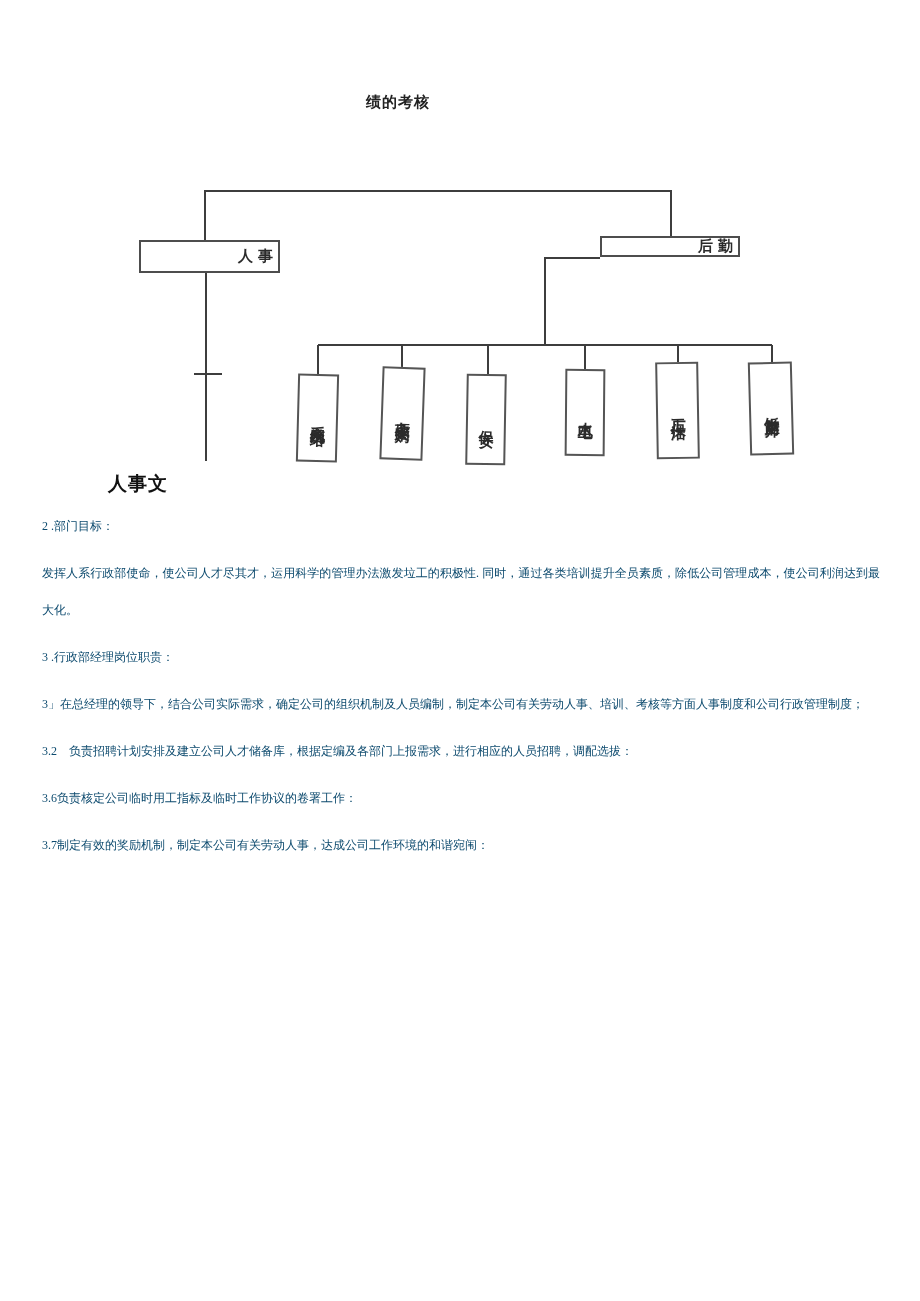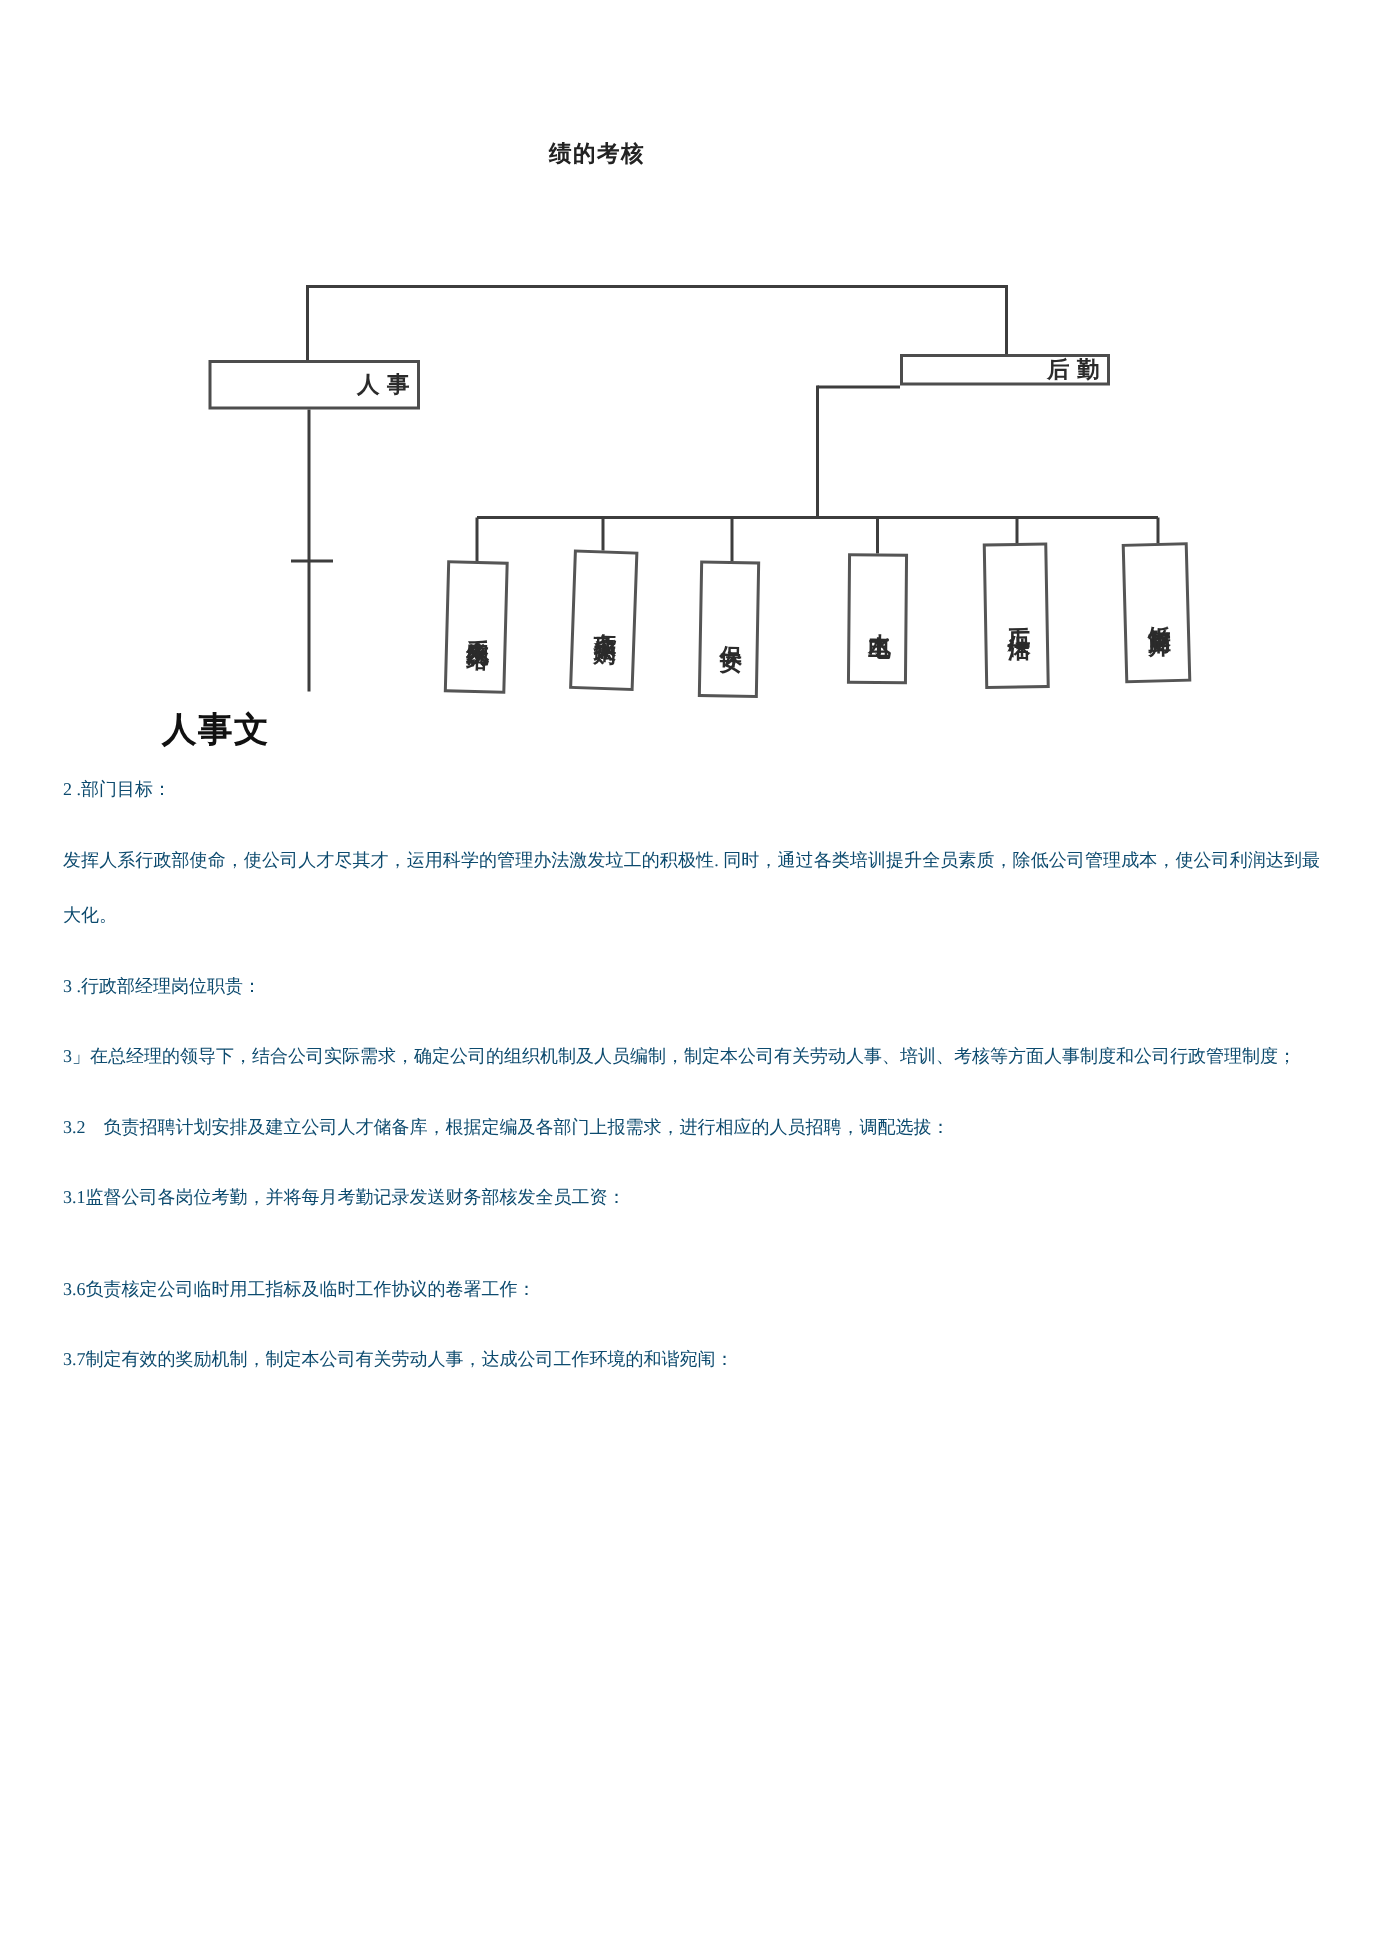--- a/index.html
+++ b/index.html
@@ -42,21 +42,21 @@
     letter-spacing:2px;
   }
   .vbox-1 { left:297px; top:374px; width:41px; height:88px; transform:rotate(1.5deg); }
   .vbox-2 { left:381px; top:367px; width:43px; height:93px; transform:rotate(2deg); }
   .vbox-3 { left:466px; top:374px; width:40px; height:91px; transform:rotate(1deg); }
   .vbox-4 { left:565px; top:369px; width:40px; height:87px; transform:rotate(0.5deg); }
   .vbox-5 { left:656px; top:362px; width:43px; height:97px; transform:rotate(-1deg); }
   .vbox-6 { left:749px; top:362px; width:44px; height:93px; transform:rotate(-1.5deg); }
   .caption {
     position:absolute; left:108px; top:471px;
-    font-size:23px; font-weight:bold; color:#111;
+    font-size:19px; font-weight:bold; color:#111;
     letter-spacing:1px;
   }
   .content {
     position:absolute; left:42px; top:508px; width:838px;
   }
   .content p {
     font-size:12px;
     line-height:37px;
     margin:0 0 10px 0;
     text-align:justify;
@@ -116,18 +116,17 @@
   </div>
 
   <div class="caption">人事文</div>
 
   <div class="content">
     <p>2 .部门目标：</p>
     <p>发挥人系行政部使命，使公司人才尽其才，运用科学的管理办法激发垃工的积极性. 同时，通过各类培训提升全员素质，除低公司管理成本，使公司利润达到最大化。</p>
     <p>3 .行政部经理岗位职贵：</p>
     <p>3」在总经理的领导下，结合公司实际需求，确定公司的组织机制及人员编制，制定本公司有关劳动人事、培训、考核等方面人事制度和公司行政管理制度；</p>
     <p>3.2　负责招聘计划安排及建立公司人才储备库，根据定编及各部门上报需求，进行相应的人员招聘，调配选拔：</p>
-    <p class="gap-after">3.1监督公司各岗位考勤，并将每月考勤记录发送财务部核发全员工资：</p>
     <p>3.6负责核定公司临时用工指标及临时工作协议的卷署工作：</p>
     <p>3.7制定有效的奖励机制，制定本公司有关劳动人事，达成公司工作环境的和谐宛闱：</p>
   </div>
 
 </div>
 
 </body></html>

